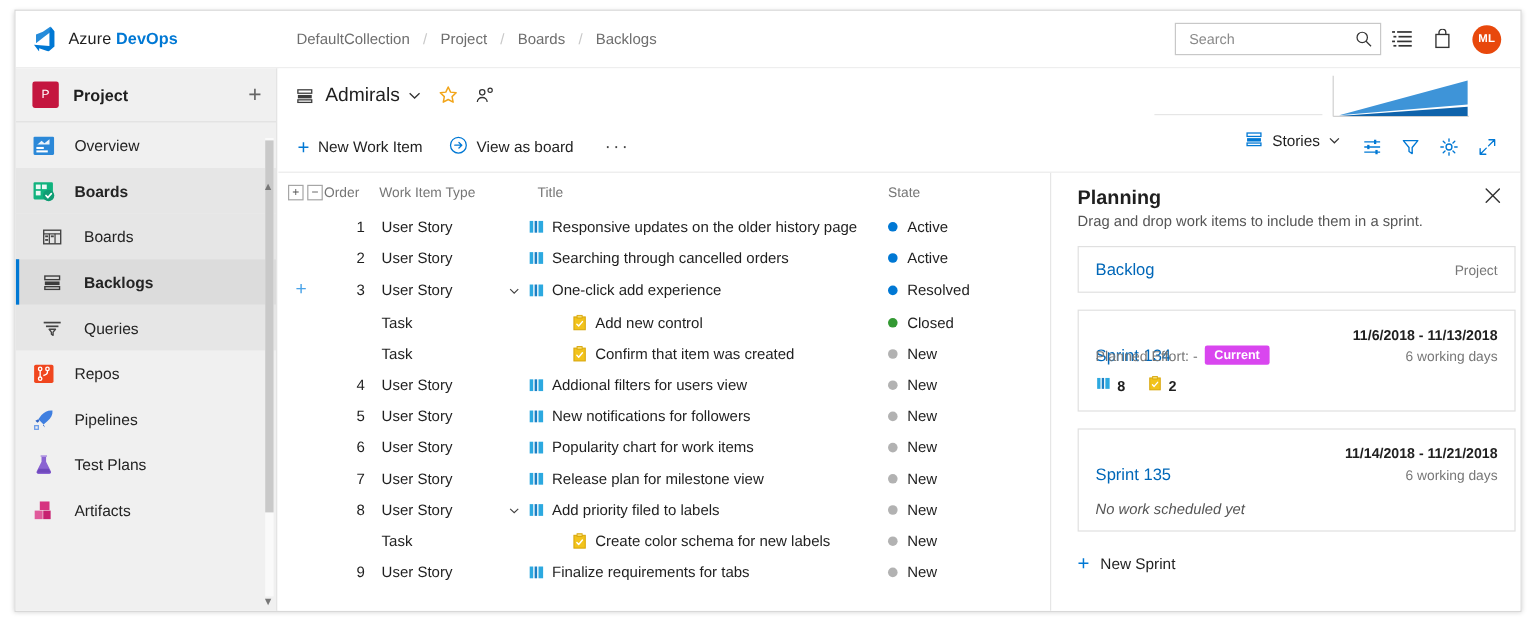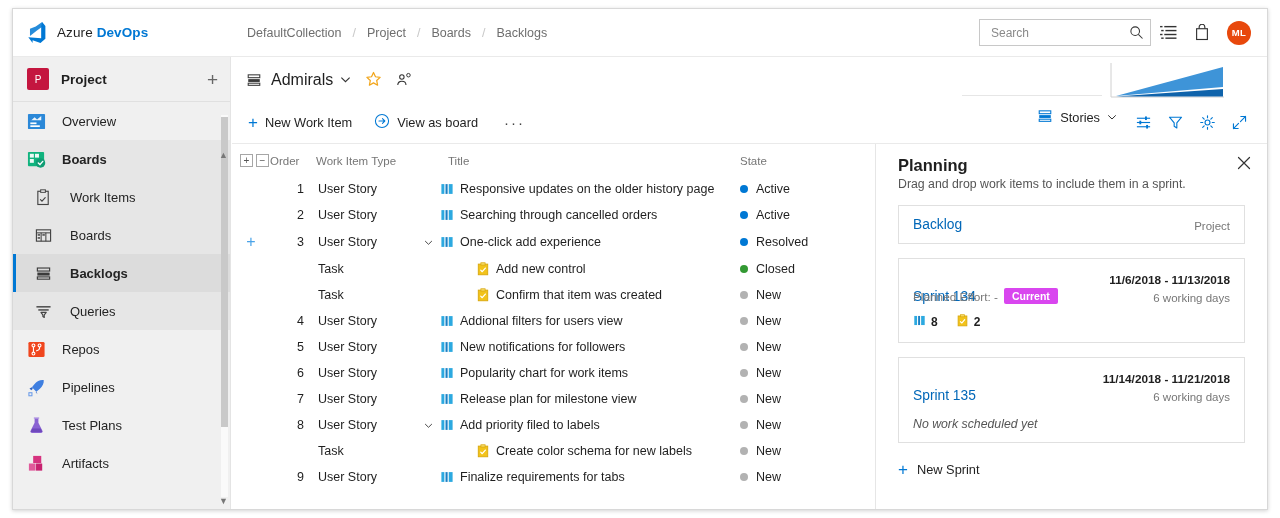--- a/index.html
+++ b/index.html
@@ -218,21 +218,21 @@
   .tc-indent { flex: none; }
   .tc-icon { width: 20px; flex: none; display: flex; align-items: center; }
   .tc-text { white-space: nowrap; }
   .state-cell { display: flex; align-items: center; gap: 8px; }
   .dot { width: 8px; height: 8px; border-radius: 50%; flex: none; }
 
   
   .planning {
     flex: none; width: 392px;
     border-left: 1px solid #e6e6e6;
-    padding: 12px 22px 0 22px;
+    padding: 12px 4px 0 22px;
     position: relative;
     background: #fff;
   }
   .plan-title {
     font-size: 16.5px; font-weight: 700; color: #1f1f1f; margin: 0 0 2px 0;
   }
   .plan-sub { font-size: 12.3px; color: #555; }
   .plan-close {
     position: absolute; right: 16px; top: 12px;
     cursor: pointer; color: #333; font-size: 15px; line-height: 1;
@@ -351,30 +351,20 @@
             <rect x="3" y="4" width="4.2" height="4" fill="#fff" opacity=".92"></rect>
             <rect x="8.4" y="4" width="4.2" height="4" fill="#fff" opacity=".92"></rect>
             <rect x="3" y="9.5" width="4.2" height="4" fill="#fff" opacity=".92"></rect>
             <circle cx="14.2" cy="13.6" r="5" fill="#0f9d74"></circle>
             <path d="M11.9 13.6l1.7 1.8 3-3.4" fill="none" stroke="#fff" stroke-width="1.5" stroke-linecap="round" stroke-linejoin="round"></path>
           </svg>
         </span>
         <span class="lbl">Boards</span>
       </div>
 
-      <div class="nav-item sub shaded">
-        <span class="ico">
-          <svg width="17" height="17" viewBox="0 0 18 18" aria-hidden="true">
-            <rect x="3" y="2.4" width="11" height="14" fill="none" stroke="#444" stroke-width="1.2"></rect>
-            <rect x="6" y="0.9" width="5" height="2.6" fill="#fff" stroke="#444" stroke-width="1.1"></rect>
-            <path d="M5.8 11.2l1.6 1.7 3.4-3.8" fill="none" stroke="#444" stroke-width="1.2" stroke-linecap="round"></path>
-          </svg>
-        </span>
-        <span class="lbl">Work Items</span>
-      </div>
 
       <div class="nav-item sub shaded">
         <span class="ico">
           <svg width="17" height="17" viewBox="0 0 18 18" aria-hidden="true">
             <rect x="1.5" y="3" width="15" height="12" fill="none" stroke="#444" stroke-width="1.2"></rect>
             <line x1="1.5" y1="6.2" x2="16.5" y2="6.2" stroke="#444" stroke-width="1.1"></line>
             <line x1="6.5" y1="6.2" x2="6.5" y2="15" stroke="#444" stroke-width="1.1"></line>
             <line x1="11.5" y1="6.2" x2="11.5" y2="15" stroke="#444" stroke-width="1.1"></line>
             <rect x="2.8" y="7.6" width="2.6" height="1.6" fill="#444"></rect>
             <rect x="7.8" y="7.6" width="2.6" height="1.6" fill="#444"></rect>

